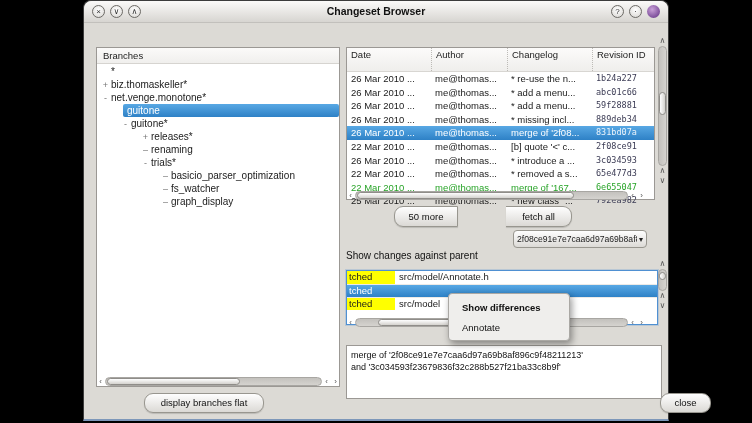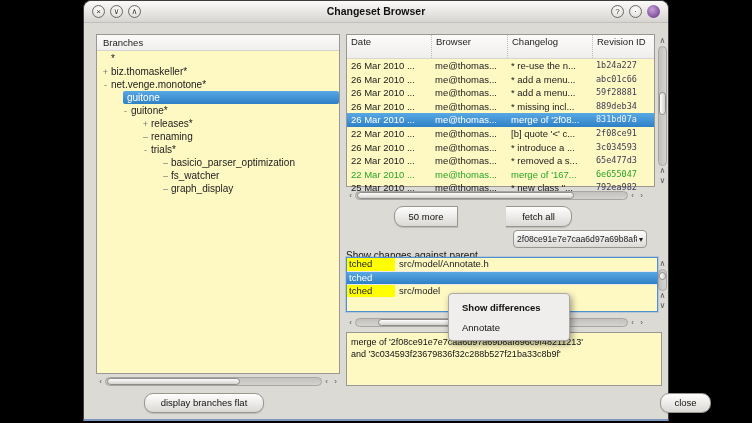--- a/index.html
+++ b/index.html
@@ -15,21 +15,21 @@
   .title { position:absolute; left:0; right:0; top:4px; text-align:center;
            font-size:10.5px; font-weight:bold; color:#111; }
   .tb-group { position:absolute; top:4px; display:flex; gap:5px; }
   .tb-left { left:8px; } .tb-right { right:8px; }
   .tb-btn { width:13px; height:13px; border:1px solid #6c6a66; border-radius:50%;
             background:radial-gradient(circle at 50% 35%, #ffffff, #d8d6d2);
             font-size:8px; line-height:11px; text-align:center; color:#333; cursor:default; }
   .app-icon { width:13px; height:13px; border-radius:50%;
               background:radial-gradient(circle at 40% 35%, #c9a0d8, #7d4f9b 70%, #5a3372); }
   
-  .panel { position:absolute; background:#fef9c3; border:1px solid #9b9894; }
+  .panel { position:absolute; background:#ffffff; border:1px solid #9b9894;margin-top:13px; }
   .branches { left:12px; top:33px; width:244px; height:340px; }
   .panel-header { height:16px; background:linear-gradient(#fbfaf9,#f0efed);
                   border-bottom:1px solid #d6d4d0; font-size:9.5px; color:#222;
                   padding:2px 6px; }
   
   .tree { padding-top:1px; font-size:10px; color:#1a1a1a; }
   .tree-row { height:13px; line-height:13px; white-space:nowrap; overflow:hidden; }
   .exp { display:inline-block; width:11px; text-align:center; color:#777; font-size:9px; }
   .ind0 { padding-left:3px; } .ind1 { padding-left:23px; }
   .ind2 { padding-left:43px; } .ind3 { padding-left:63px; }
@@ -145,21 +145,21 @@
     <div class="htrack">
         <div class="hthumb" style="left:1px; width:62%;"></div>
       </div>
     <span class="sb-btn">‹</span>
     <span class="sb-btn">›</span>
   </div>
 
   <div class="panel revtable">
     <div class="thead">
       <div class="c-date">Date</div>
-      <div class="c-auth">Browser</div>
+      <div class="c-auth">Author</div>
       <div class="c-log">Changelog</div>
       <div class="c-rev">Revision ID</div>
     </div>
     <div class="trow">
         <div class="c-date">26 Mar 2010 ...</div>
         <div class="c-auth">me@thomas...</div>
         <div class="c-log">* re-use the n...</div>
         <div class="c-rev">1b24a227</div>
       </div>
     <div class="trow">

